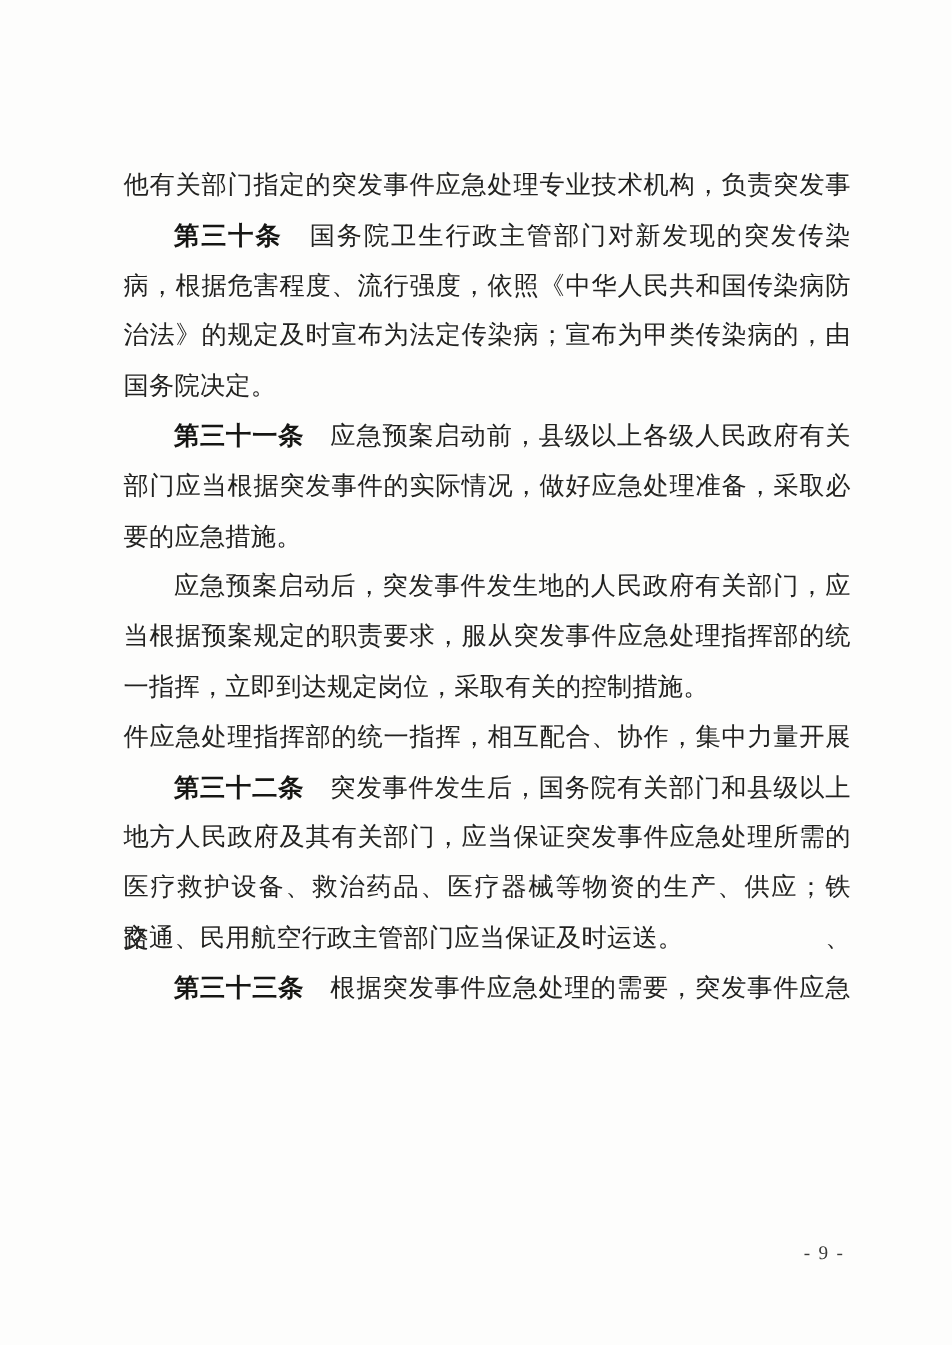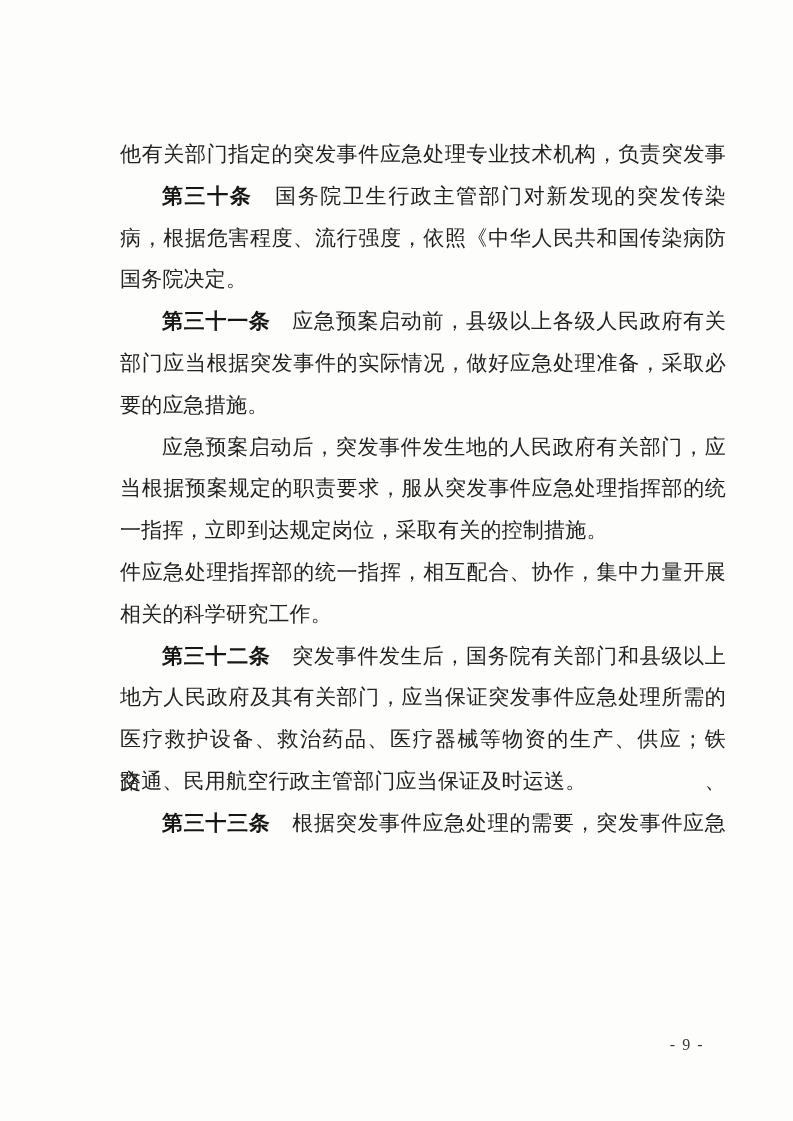--- a/index.html
+++ b/index.html
@@ -12,21 +12,21 @@
   }
   .page {
     position: relative;
     width: 793px;
     height: 1121px;
     background: #fdfdfc;
     font-family: "Liberation Serif", "DejaVu Serif", serif;
   }
   .textblock {
     position: absolute;
-    left: 120px;
+    left: 103px;
     top: 134px;
     width: 606px;
   }
   .line {
     height: 41.8px;
     line-height: 41.8px;
     font-size: 21px;
     color: #222220;
     letter-spacing: 0.2px;
     white-space: normal;
@@ -55,29 +55,29 @@
   }
 </style>
 </head>
 <body>
 
 <div class="page">
   <div class="textblock">
       <div class="line j"><span class="seg">他有关部门指定的突发事件应急处理专业技术机构，负责突发事</span></div>
       <div class="line indent j"><span class="seg bold">第三十条</span><span class="seg">　国务院卫生行政主管部门对新发现的突发传染</span></div>
       <div class="line j"><span class="seg">病，根据危害程度、流行强度，依照《中华人民共和国传染病防</span></div>
+      <div class="line j"><span class="seg">治法》的规定及时宣布为法定传染病；宣布为甲类传染病的，由</span></div>
       <div class="line"><span class="seg">国务院决定。</span></div>
       <div class="line indent j"><span class="seg bold">第三十一条</span><span class="seg">　应急预案启动前，县级以上各级人民政府有关</span></div>
       <div class="line j"><span class="seg">部门应当根据突发事件的实际情况，做好应急处理准备，采取必</span></div>
       <div class="line"><span class="seg">要的应急措施。</span></div>
       <div class="line indent j"><span class="seg">应急预案启动后，突发事件发生地的人民政府有关部门，应</span></div>
       <div class="line j"><span class="seg">当根据预案规定的职责要求，服从突发事件应急处理指挥部的统</span></div>
       <div class="line"><span class="seg">一指挥，立即到达规定岗位，采取有关的控制措施。</span></div>
       <div class="line j"><span class="seg">件应急处理指挥部的统一指挥，相互配合、协作，集中力量开展</span></div>
-      <div class="line"><span class="seg">相关的科学研究工作。</span></div>
       <div class="line indent j"><span class="seg bold">第三十二条</span><span class="seg">　突发事件发生后，国务院有关部门和县级以上</span></div>
       <div class="line j"><span class="seg">地方人民政府及其有关部门，应当保证突发事件应急处理所需的</span></div>
       <div class="line j"><span class="seg">医疗救护设备、救治药品、医疗器械等物资的生产、供应；铁路、</span></div>
       <div class="line"><span class="seg">交通、民用航空行政主管部门应当保证及时运送。</span></div>
       <div class="line indent j"><span class="seg bold">第三十三条</span><span class="seg">　根据突发事件应急处理的需要，突发事件应急</span></div>
     </div>
   <div class="page-number">- 9 -</div>
 </div>
 
 </body></html>

